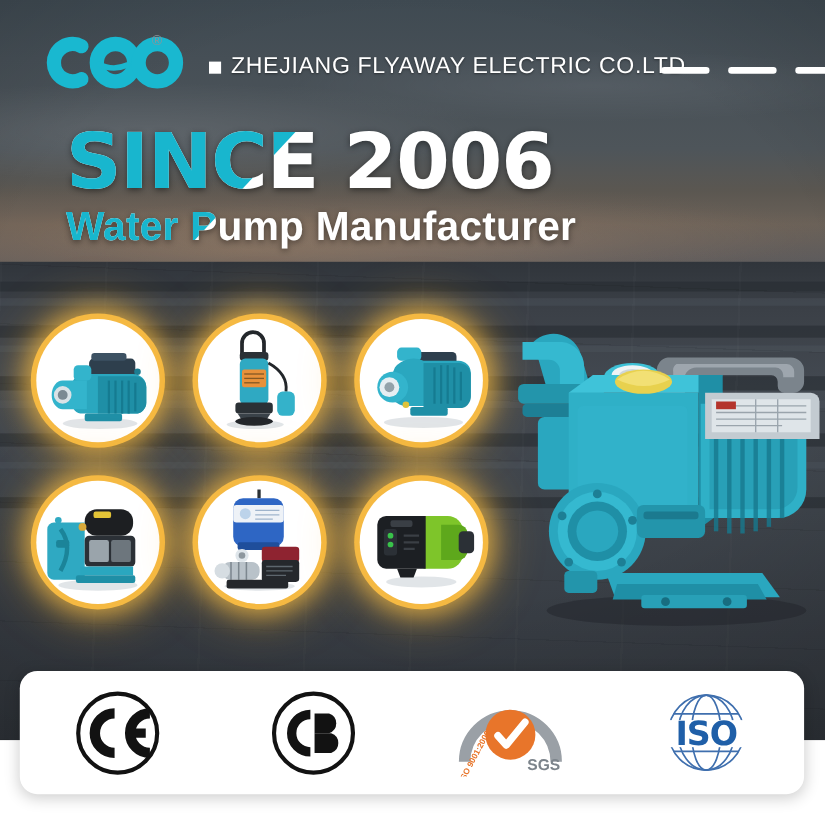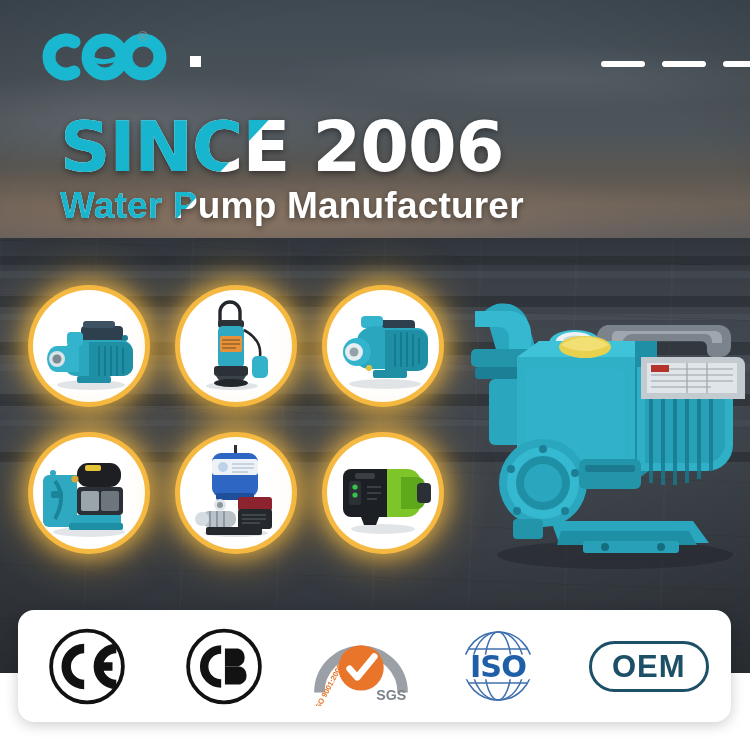--- a/index.html
+++ b/index.html
@@ -144,20 +144,21 @@
           <path d="M44 14 A17 17 0 1 0 44 44"></path>
           <circle cx="75" cy="29" r="17"></circle>
           <circle cx="113" cy="29" r="17"></circle>
         </g>
         <path d="M60 30 q12 7 26 1" stroke="#19b8d0" stroke-width="5" fill="none" stroke-linecap="round"></path>
       </svg>
     </div>
     <div class="reg">®</div>
 
     <div class="co-bullet"></div>
+    <div class="co-name">ZHEJIANG FLYAWAY ELECTRIC CO.LTD</div>
 
     <div class="dashes">
       <i></i>
       <i></i>
       <i></i>
     </div>
   </div>
 
   <div class="headline">
     <div class="hl-layer hl-white">
@@ -419,20 +420,17 @@
           <ellipse cx="56" cy="45" rx="27" ry="36"></ellipse>
           <path d="M20 45 h72"></path>
             <path d="M24.5 27 h63"></path>
             <path d="M24.5 63 h63"></path>
         </g>
         <rect x="12" y="33" width="88" height="26" fill="#ffffff"></rect>
         <text x="56" y="57" text-anchor="middle" font-family="DejaVu Sans, sans-serif" font-size="32" font-weight="bold" fill="#1f5fa8" letter-spacing="-1">ISO</text>
       </svg>
     </div>
 
-    <div class="cert c-oem" style="flex:1.2;">
-      <span class="pill">OEM</span>
-    </div>
 
 
   </div>
 
 </div>
 
 </body></html>

